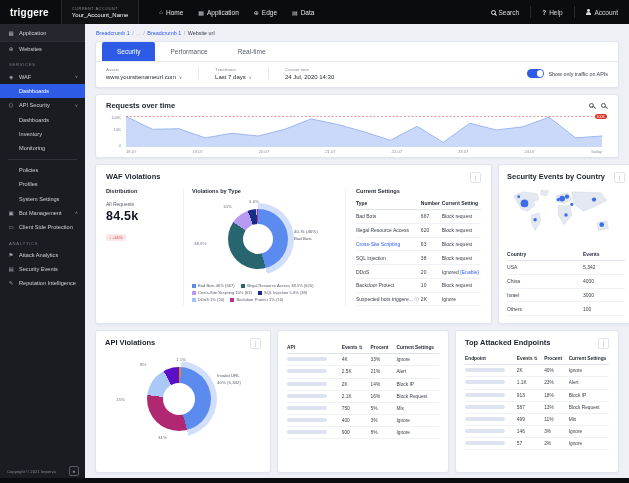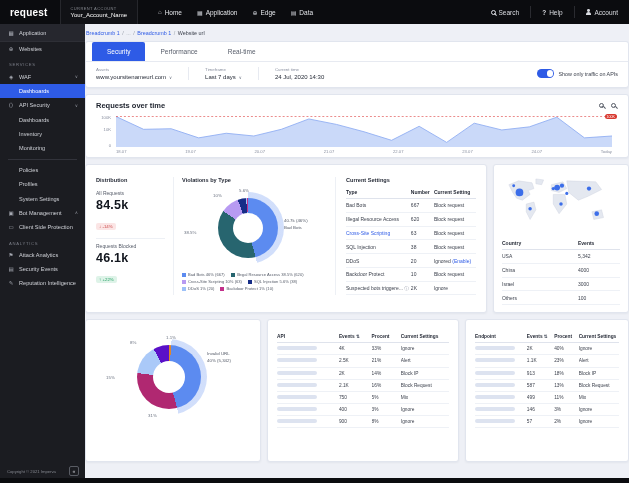--- a/index.html
+++ b/index.html
@@ -35,21 +35,21 @@
   .chev { margin-left:auto; font-size:4.5px; color:#8d909a; }
   .side-section { font-size:4.2px; letter-spacing:.7px; color:#7b7e88; padding:6px 7px 2px 9px; }
   .side-sub { padding-left:19px; }
   .side-sub.selected { background:#2e5be6; color:#fff; }
   .side-divider { border-top:1px solid #32333b; margin:3px 8px; }
   .side-footer { padding:5px 6px 7px 7px; display:flex; align-items:center; justify-content:space-between; }
   .copyright { font-size:4.2px; color:#84878f; }
   .collapse-btn { width:10px; height:10px; border:1px solid #595c64; border-radius:2px; background:none; color:#c6c8cf; font-size:5px; display:flex; align-items:center; justify-content:center; cursor:pointer; }
 
   
-  .content { position:absolute; left:85px; top:24px; right:0; bottom:0; padding:4px 0 0;border-radius:30px; }
+  .content { position:absolute; left:85px; top:24px; right:0; bottom:0; padding:4px 10px 0;border-radius:30px; }
   .breadcrumb { font-size:5.4px; margin:2px 0 5px 1px; }
   .crumb-link { color:#2e5be6; }
   .crumb-dim { color:#9aa0ab; }
   .crumb-current { color:#3a3f4b; }
   .crumb-sep { margin:0 2.5px; color:#9aa0ab; }
 
   .card { background:#fff; border:1px solid #e1e5ee; border-radius:3px; box-shadow:0 1px 2px rgba(25,35,65,.05); }
 
   
   .tabs-card { margin-bottom:6px; }
@@ -153,21 +153,21 @@
   .rank-tbl th:nth-child(2), .rank-tbl td:nth-child(2) { width:19%; }
   .rank-tbl th:nth-child(3), .rank-tbl td:nth-child(3) { width:17%; }
   .ph-bar { display:inline-block; width:40px; max-width:92%; height:4px; border-radius:2px; background:#dde3f0; }
 
   .bottom-strip { position:absolute; left:0; right:0; bottom:0; height:5px; background:#0b0c0f; z-index:7; }
 </style>
 </head>
 <body>
 
 <header class="topbar">
-  <div class="logo">request</div>
+  <div class="logo">triggere</div>
   <div class="account-box">
     <span class="acct-label">CURRENT ACCOUNT</span>
     <span class="acct-name">Your_Account_Name</span>
   </div>
   <nav class="topnav">
       <div class="topnav-item">
         <span class="tn-icon">⌂</span>
         <span>Home</span>
       </div>
       <div class="topnav-item">
@@ -338,26 +338,29 @@
         <span class="xlab">22.07</span>
         <span class="xlab">23.07</span>
         <span class="xlab">24.07</span>
         <span class="xlab">Today</span>
       </div>
   </div>
 
   <div class="row2">
 
     <section class="card waf-card">
+      <div class="card-title-row">
+        <span class="card-title">WAF Violations</span>
+        <button class="kebab">⋮</button>
+      </div>
       <div class="waf-cols">
         <div class="col-dist">
           <div class="col-h">Distribution</div>
           <div>
               <div class="stat"><div class="stat-label">All Requests</div><div class="stat-value">84.5k</div><span class="stat-badge badge-down">↓ -14%</span></div>
-              <div class="stat"><div class="stat-label">Requests Blocked</div><div class="stat-value">46.1k</div><span class="stat-badge badge-up">↑ +22%</span></div>
             </div>
         </div>
         <div class="col-type">
           <div class="col-h">Violations by Type</div>
           <div class="donut-wrap">
             <div class="donut-ring" id="wafRing" style="background: conic-gradient(transparent 0deg, transparent 0%, rgba(92, 139, 240, 0.28) 0%, rgba(92, 139, 240, 0.28) 46%, transparent 46%, transparent 100%);"></div>
             <div class="donut" id="wafDonut" style="background: conic-gradient(rgb(92, 139, 240) 0%, rgb(92, 139, 240) 46%, rgb(39, 101, 111) 46%, rgb(39, 101, 111) 84.5%, rgb(183, 154, 242) 84.5%, rgb(183, 154, 242) 94.5%, rgb(22, 45, 135) 94.5%, rgb(22, 45, 135) 99%, rgb(157, 193, 248) 99%, rgb(157, 193, 248) 99.5%, rgb(194, 47, 138) 99.5%, rgb(194, 47, 138) 100%);"></div>
             <span><span class="dlabel wdl0">5.6%</span><span class="dlabel wdl1">10%</span><span class="dlabel wdl2">38.5%</span></span>
             <div class="donut-tip wtip">
               <div>40.7k (46%)</div>
@@ -437,20 +440,24 @@
                   <td>2K</td>
                   <td><span>Ignore</span></td>
                 </tr>
               </tbody>
           </table>
         </div>
       </div>
     </section>
 
     <section class="card country-card">
+      <div class="card-title-row">
+        <span class="card-title">Security Events by Country</span>
+        <button class="kebab">⋮</button>
+      </div>
       <div class="map-box">
         <svg viewBox="0 0 120 58" id="worldMap">
           <g fill="#e4e8f0" stroke="#d0d5e1" stroke-width="0.5">
             <path d="M6,8 L16,4 L30,6 L32,12 L26,14 L28,18 L20,24 L14,22 L10,16 Z"></path>
             <path d="M34,2 L42,3 L40,8 L34,7 Z"></path>
             <path d="M24,28 L32,26 L34,34 L28,44 L24,36 Z"></path>
             <path d="M50,8 L62,5 L66,12 L58,16 L50,14 Z"></path>
             <path d="M52,18 L64,18 L66,28 L58,38 L52,28 Z"></path>
             <path d="M66,4 L96,5 L102,13 L88,20 L78,24 L68,16 Z"></path>
             <path d="M92,36 L102,34 L104,42 L94,44 Z"></path>
@@ -492,20 +499,24 @@
               <td class="num">100</td>
             </tr>
           </tbody>
       </table>
     </section>
   </div>
 
   <div class="row3">
 
     <section class="card apiviol-card">
+      <div class="card-title-row">
+        <span class="card-title">API Violations</span>
+        <button class="kebab">⋮</button>
+      </div>
       <div class="api-donut-wrap">
         <div class="donut-ring" id="apiRing" style="background: conic-gradient(transparent 0deg, transparent 1.1%, rgba(92, 139, 240, 0.28) 1.1%, rgba(92, 139, 240, 0.28) 46%, transparent 46%, transparent 100%);"></div>
         <div class="donut" id="apiDonut" style="background: conic-gradient(rgb(224, 134, 44) 0%, rgb(224, 134, 44) 1.1%, rgb(92, 139, 240) 1.1%, rgb(92, 139, 240) 46%, rgb(176, 40, 113) 46%, rgb(176, 40, 113) 77%, rgb(170, 201, 248) 77%, rgb(170, 201, 248) 92%, rgb(90, 16, 200) 92%, rgb(90, 16, 200) 100%);"></div>
         <span><span class="dlabel adl0">1.1%</span><span class="dlabel adl1">8%</span><span class="dlabel adl2">15%</span><span class="dlabel adl3">31%</span></span>
         <div class="donut-tip atip">
           <div>Invalid URL</div>
           <div>40% (5,342)</div>
         </div>
       </div>
     </section>
@@ -561,20 +572,24 @@
               <td><span class="ph-bar"></span></td>
               <td>900</td>
               <td>8%</td>
               <td>Ignore</td>
             </tr>
           </tbody>
       </table>
     </section>
 
     <section class="card endpoints-card">
+      <div class="card-title-row">
+        <span class="card-title">Top Attacked Endpoints</span>
+        <button class="kebab">⋮</button>
+      </div>
       <table class="rank-tbl">
         <thead>
             <tr>
               <th>Endpoint</th>
               <th>Events<span class="sort-ic"> ⇅</span></th>
               <th>Procent</th>
               <th>Current Settings</th>
             </tr>
           </thead>
         <tbody>

